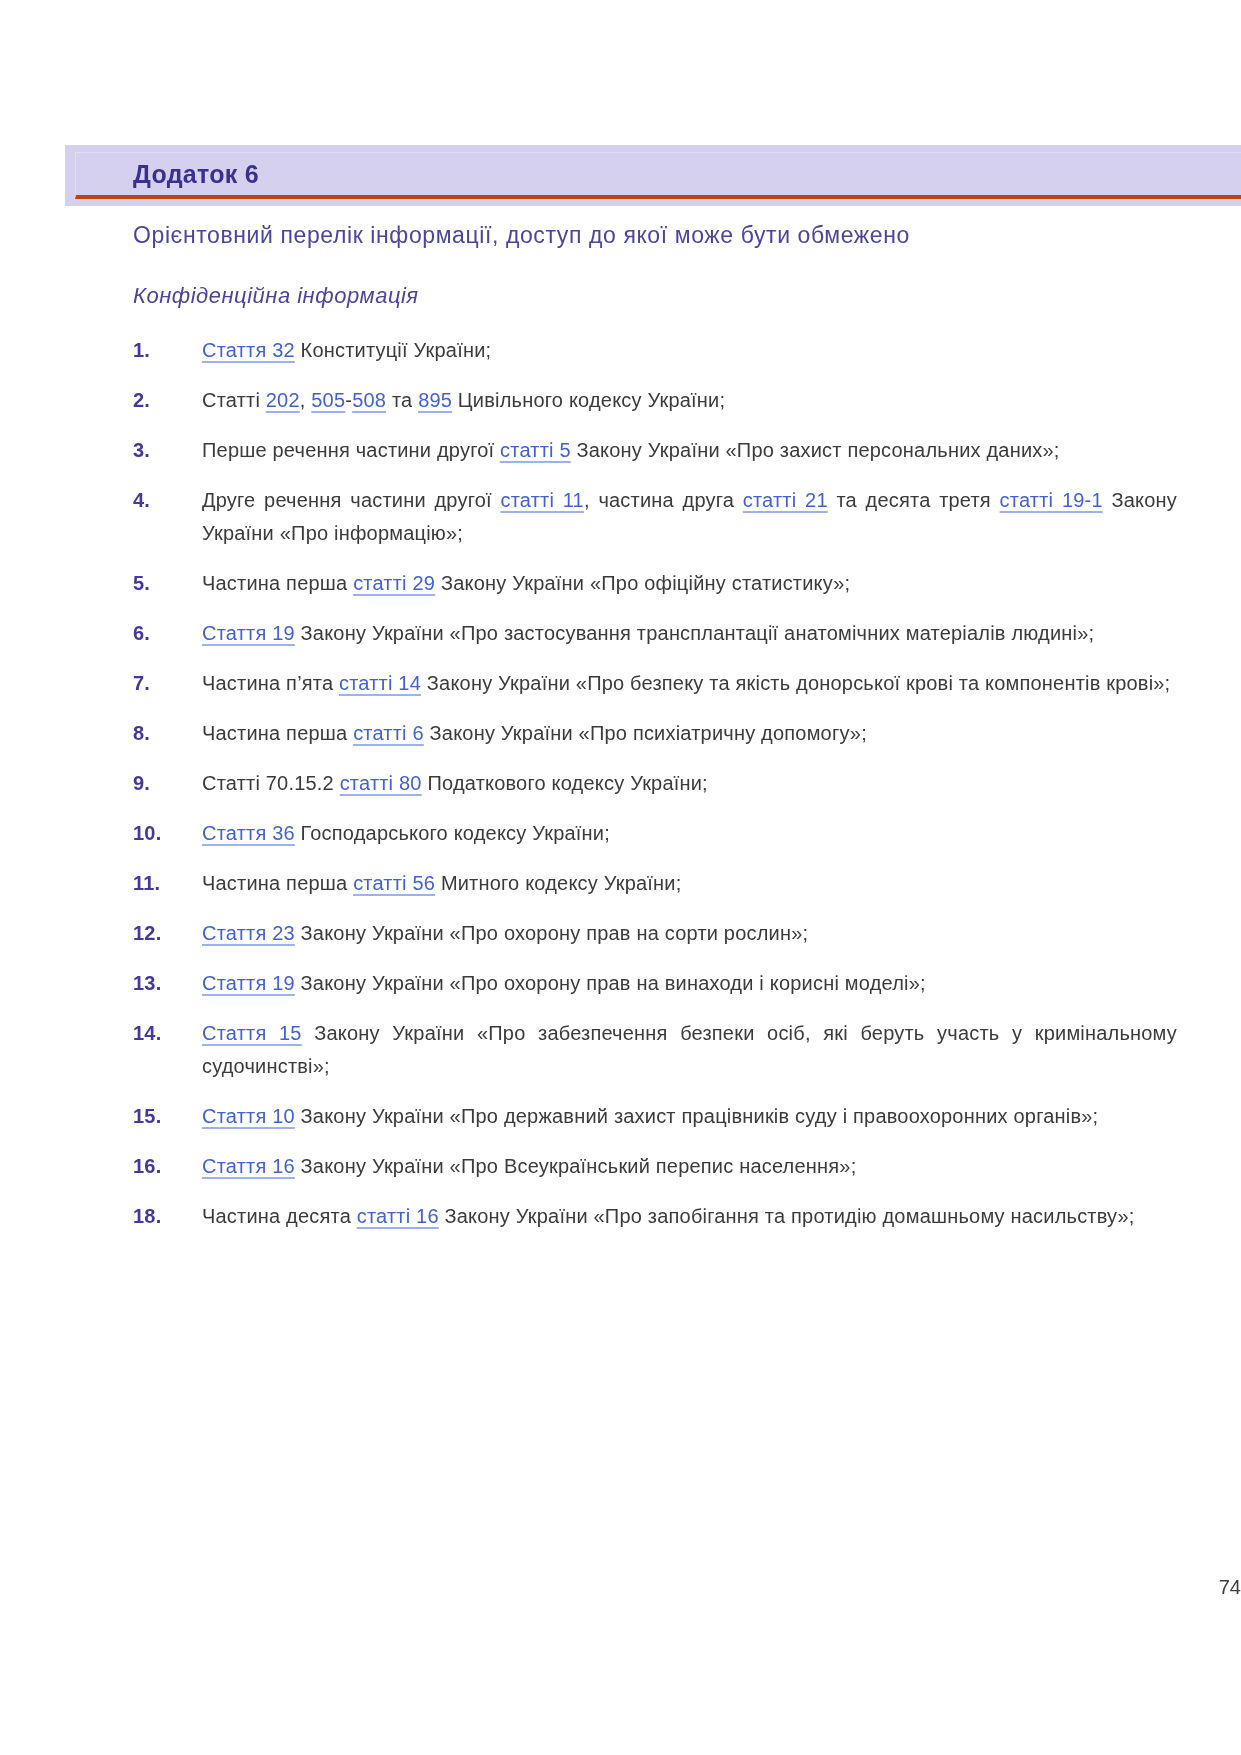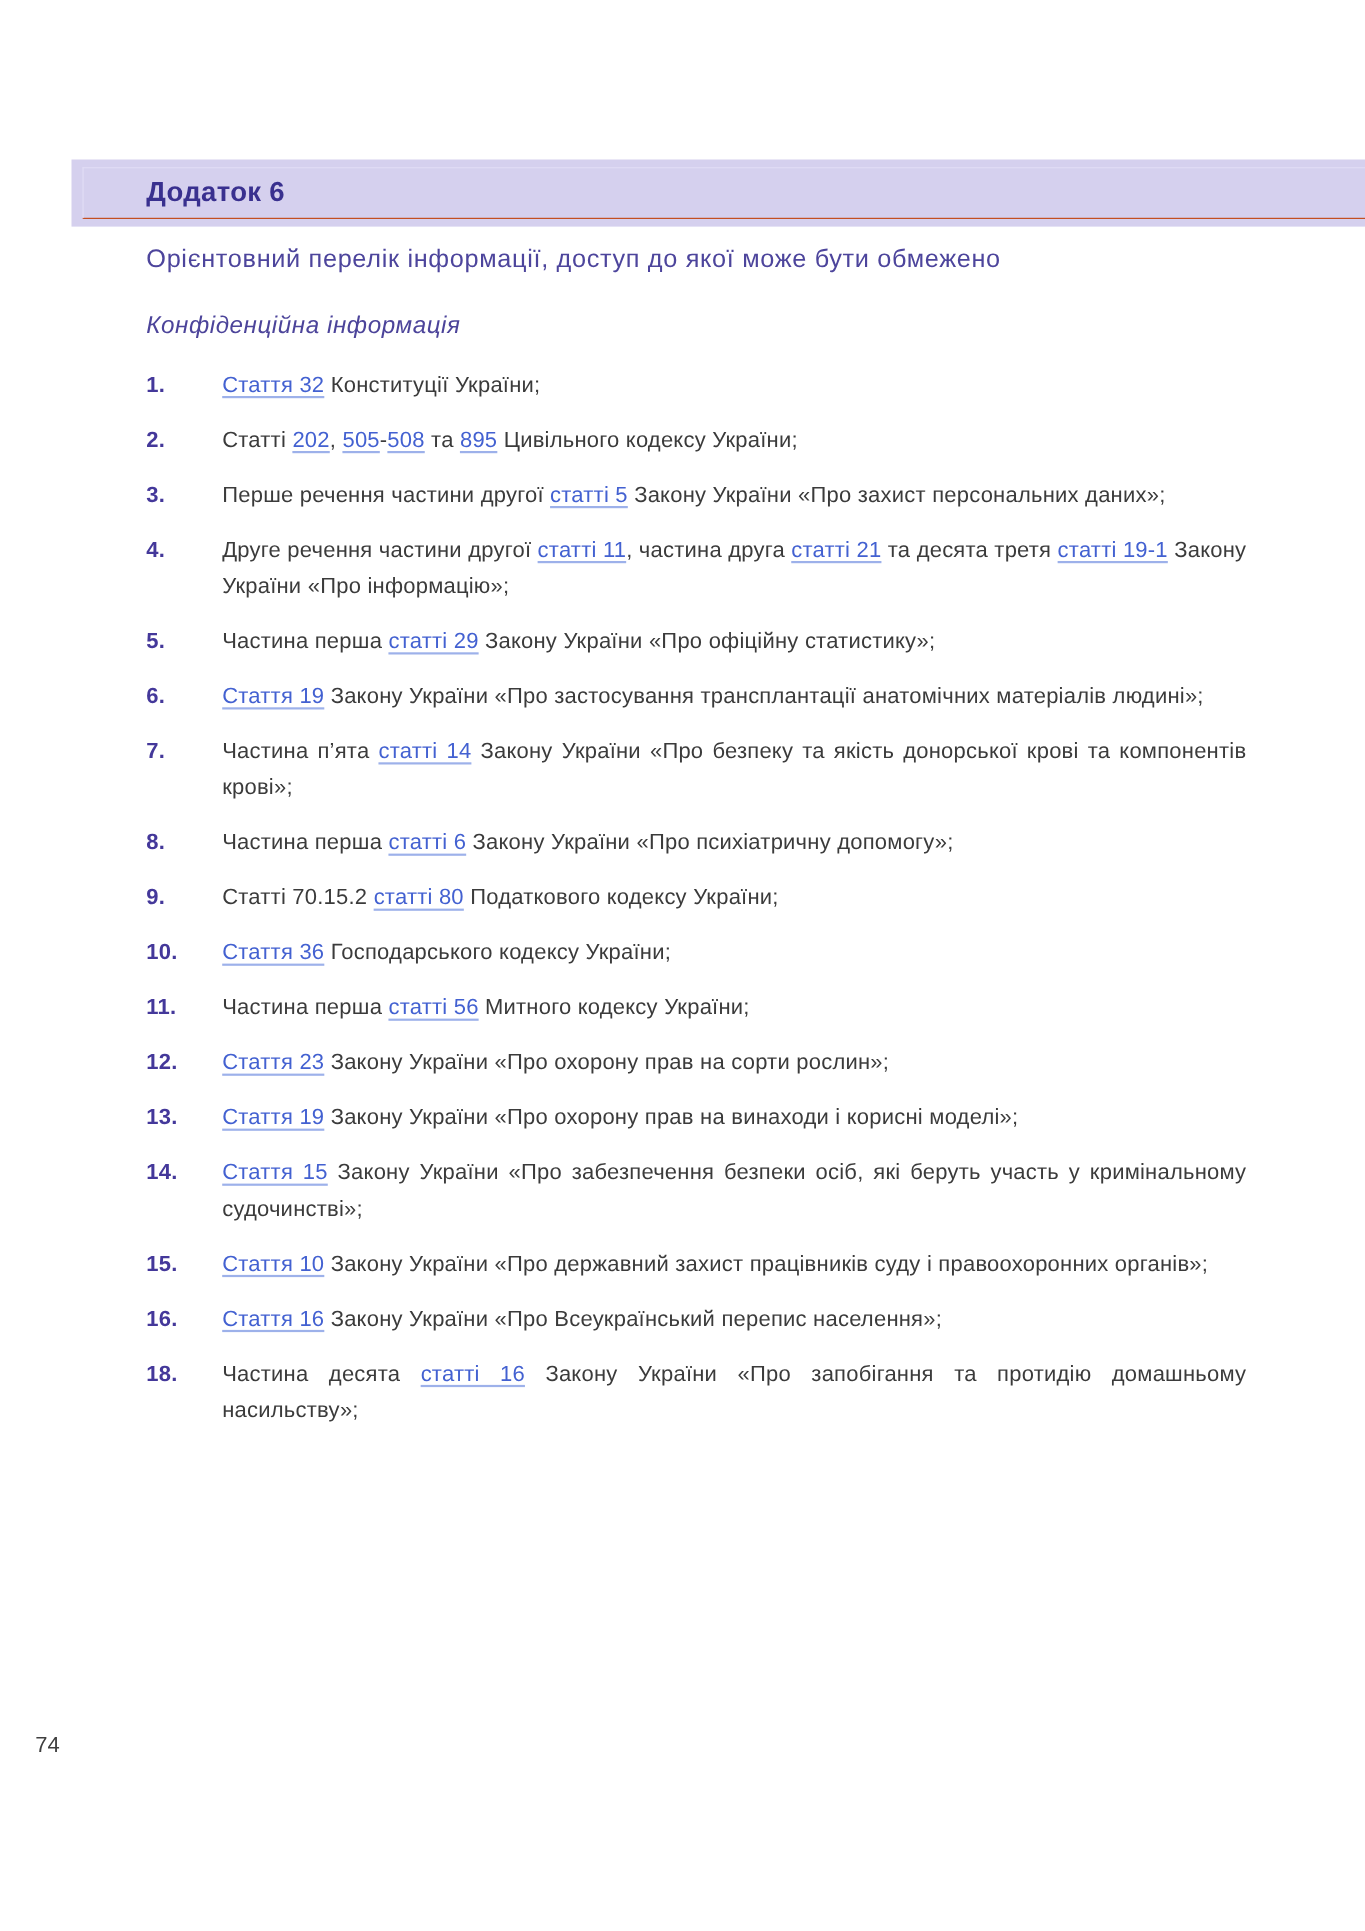--- a/index.html
+++ b/index.html
@@ -21,39 +21,39 @@
     background: #d5d0ee;
   }
   .band-inner {
     position: absolute;
     top: 7px;
     bottom: 7px;
     left: 10px;
     right: 0;
     border-top: 1px solid #e2ddf5;
     border-left: 1px solid #e2ddf5;
-    border-bottom: 1px solid #c2410c;
+    border-bottom: 4px solid #c2410c;
     display: flex;
     align-items: center;
   }
   .band-title {
     margin: 0;
     padding-left: 57px;
     font-size: 25px;
     font-weight: 700;
     letter-spacing: 0.3px;
     color: #39308f;
   }
   
   .content {
     position: absolute;
     top: 206px;
     left: 0;
     right: 0;
-    padding: 0 108px 0 133px;
+    padding: 0 64px 0 133px;
   }
   .subtitle {
     margin: 12px 0 0 0;
     font-size: 23px;
     line-height: 34px;
     letter-spacing: 0.6px;
     color: #4d459c;
   }
   .section-heading {
     margin: 28px 0 0 0;
@@ -94,21 +94,21 @@
     text-decoration: underline;
     text-decoration-color: #9db1ea;
     text-decoration-thickness: 2px;
     text-underline-offset: 4px;
   }
   .page-footer {
     position: absolute;
     top: 1576px;
     left: 0;
     right: 0;
-    text-align: left;
+    text-align: right;
     font-size: 20px;
     color: #3f3f3f;
     padding-left: 32px;
   }
 </style>
 </head>
 <body>
 
 <div class="page">
 

